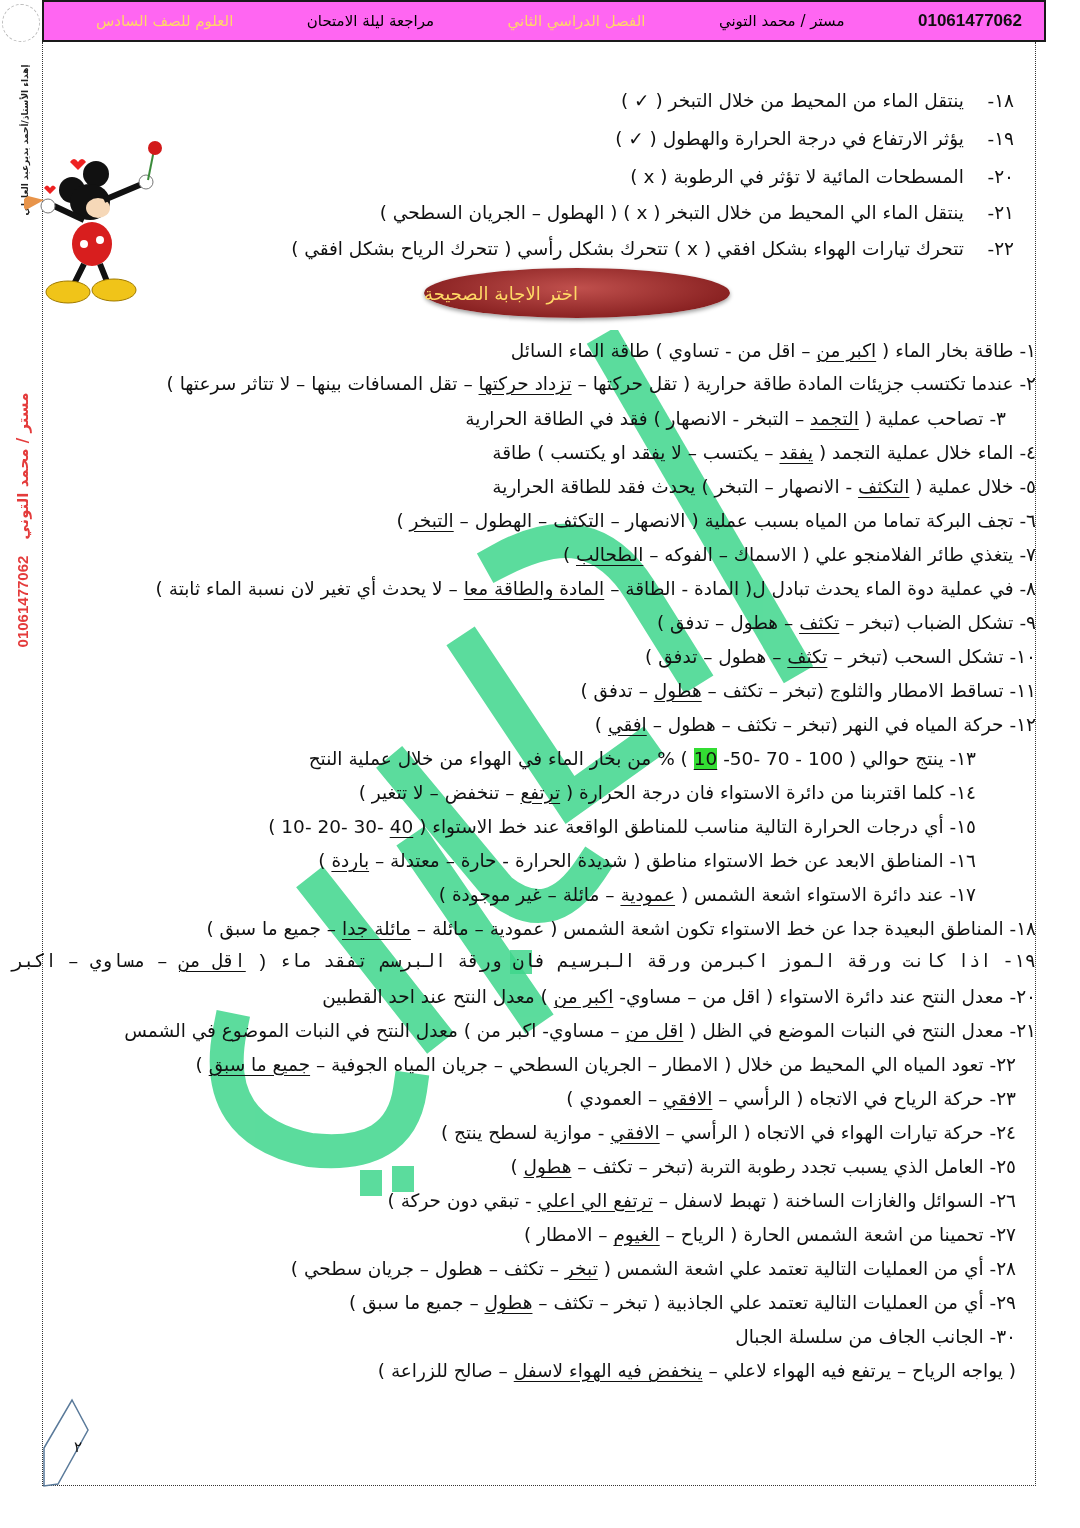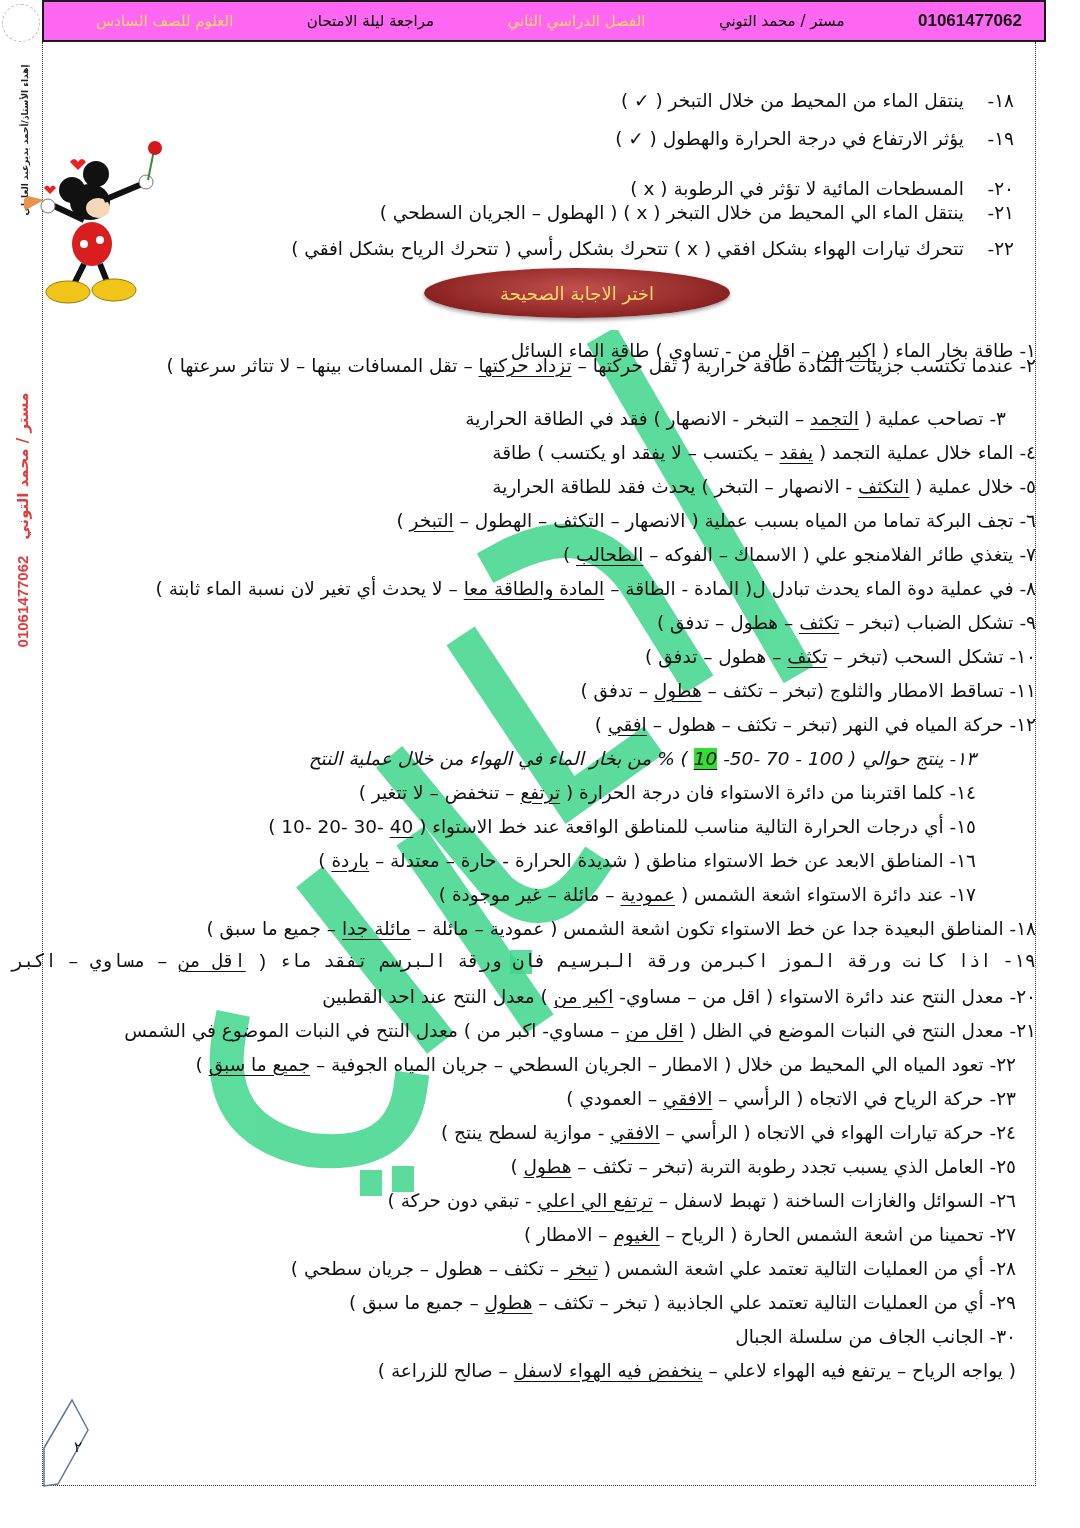--- a/index.html
+++ b/index.html
@@ -41,21 +41,21 @@
   .mickey { position:absolute; left:24px; top:140px; width:150px; height:170px; }
   .content { position:absolute; right:66px; top:86px; width:960px; direction:rtl; font-size:18.5px; }
   .line { position:absolute; right:0; white-space:nowrap; line-height:30px; }
   .num { display:inline-block; }
   u { text-decoration:underline; text-underline-offset:4px; }
   .hl { background:#33dd33; text-decoration:underline; }
   .banner {
     position:absolute; left:424px; top:268px; width:306px; height:50px; border-radius:50%;
     background:radial-gradient(ellipse at 50% 40%, #c0504d 0%, #8b2323 70%, #6a1515 100%);
     box-shadow:0 2px 4px rgba(0,0,0,.4);
-    display:flex; align-items:center; justify-content:center; color:#ffd966; font-size:18px; direction:rtl;
+    display:flex; align-items:center; justify-content:flex-end; color:#ffd966; font-size:18px; direction:rtl;
   }
   .watermark { position:absolute; left:170px; top:330px; width:760px; height:900px; pointer-events:none; }
   .page-num {
     position:absolute; left:42px; top:1398px; width:90px; height:90px;
   }
 </style>
 </head>
 <body>
 
 <div class="red-rule"></div>
@@ -126,21 +126,21 @@
   <div class="line" style="top:0px; right:0;">
     <span class="num">١٨-</span>&nbsp;&nbsp;&nbsp;
     <span>ينتقل الماء من المحيط من خلال التبخر</span>
     <span>( ✓ )</span>
   </div>
   <div class="line" style="top:38px;">
     <span class="num">١٩-</span>&nbsp;&nbsp;&nbsp;
     <span>يؤثر الارتفاع في درجة الحرارة والهطول</span>
     <span>( ✓ )</span>
   </div>
-  <div class="line" style="top:88px;margin-left:9px;">
+  <div class="line" style="top:76px;margin-left:9px;">
     <span class="num">٢٠-</span>&nbsp;&nbsp;&nbsp;
     <span>المسطحات المائية لا تؤثر في الرطوبة</span>
     <span>( x )</span>
   </div>
   <div class="line" style="top:112px;">
     <span class="num">٢١-</span>&nbsp;&nbsp;&nbsp;
     <span>ينتقل الماء الي المحيط من خلال التبخر</span>
     <span>( x )</span>
     <span>( الهطول – الجريان السطحي )</span>
   </div>
@@ -151,32 +151,32 @@
     <span>تتحرك بشكل رأسي ( تتحرك الرياح بشكل افقي )</span>
   </div>
 </div>
 
 <div class="banner">
   <span>اختر الاجابة الصحيحة</span>
 </div>
 
 <div class="content" id="mcq" style="top:336px; right:44px;">
     <div class="line" style="top: 0px; right: 0px;"><span>١-</span> <span>طاقة بخار الماء (</span> <u>اكبر من</u> <span>– اقل من - تساوي ) طاقة الماء السائل</span></div>
-    <div class="line" style="top: 15px; right: 0px; margin-left: 11px;"><span>٢-</span> <span>عندما تكتسب جزيئات المادة طاقة حرارية ( تقل حركتها –</span> <u>تزداد حركتها</u> <span>– تقل المسافات بينها – لا تتاثر سرعتها )</span></div>
+    <div class="line" style="top: 33px; right: 0px; margin-left: 11px;"><span>٢-</span> <span>عندما تكتسب جزيئات المادة طاقة حرارية ( تقل حركتها –</span> <u>تزداد حركتها</u> <span>– تقل المسافات بينها – لا تتاثر سرعتها )</span></div>
     <div class="line" style="top: 68px; right: 30px;"><span>٣-</span> <span>تصاحب عملية (</span> <u>التجمد</u> <span>– التبخر - الانصهار ) فقد في الطاقة الحرارية</span></div>
     <div class="line" style="top: 102px; right: 0px;"><span>٤-</span> <span>الماء خلال عملية التجمد (</span> <u>يفقد</u> <span>– يكتسب – لا يفقد او يكتسب ) طاقة</span></div>
     <div class="line" style="top: 136px; right: 0px;"><span>٥-</span> <span>خلال عملية (</span> <u>التكثف</u> <span>- الانصهار – التبخر ) يحدث فقد للطاقة الحرارية</span></div>
     <div class="line" style="top: 170px; right: 0px;"><span>٦-</span> <span>تجف البركة تماما من المياه بسبب عملية ( الانصهار – التكثف – الهطول –</span> <u>التبخر</u> <span>)</span></div>
     <div class="line" style="top: 204px; right: 0px;"><span>٧-</span> <span>يتغذي طائر الفلامنجو علي ( الاسماك – الفوكه –</span> <u>الطحالب</u> <span>)</span></div>
     <div class="line" style="top: 238px; right: 0px;"><span>٨-</span> <span>في عملية دوة الماء يحدث تبادل ل( المادة - الطاقة –</span> <u>المادة والطاقة معا</u> <span>– لا يحدث أي تغير لان نسبة الماء ثابتة )</span></div>
     <div class="line" style="top: 272px; right: 0px; margin-left: 24px;"><span>٩-</span> <span>تشكل الضباب (تبخر –</span> <u>تكثف</u> <span>– هطول – تدفق )</span></div>
     <div class="line" style="top: 306px; right: 0px;"><span>١٠-</span> <span>تشكل السحب (تبخر –</span> <u>تكثف</u> <span>– هطول – تدفق )</span></div>
     <div class="line" style="top: 340px; right: 0px;"><span>١١-</span> <span>تساقط الامطار والثلوج (تبخر – تكثف –</span> <u>هطول</u> <span>– تدفق )</span></div>
     <div class="line" style="top: 374px; right: 0px;"><span>١٢-</span> <span>حركة المياه في النهر (تبخر – تكثف – هطول –</span> <u>افقي</u> <span>)</span></div>
-    <div class="line" style="top: 408px; right: 60px; font-style: italic;"><span>١٣-</span> <span>ينتج حوالي ( 100 - 70 -50-</span> <u class="hl">10</u> <span>) % من بخار الماء في الهواء من خلال عملية النتح</span></div>
+    <div class="line" style="top: 408px; right: 60px;"><span>١٣-</span> <span>ينتج حوالي ( 100 - 70 -50-</span> <u class="hl">10</u> <span>) % من بخار الماء في الهواء من خلال عملية النتح</span></div>
     <div class="line" style="top: 442px; right: 60px;"><span>١٤-</span> <span>كلما اقتربنا من دائرة الاستواء فان درجة الحرارة (</span> <u>ترتفع</u> <span>– تنخفض – لا تتغير )</span></div>
     <div class="line" style="top: 476px; right: 60px;"><span>١٥-</span> <span>أي درجات الحرارة التالية مناسب للمناطق الواقعة عند خط الاستواء (</span> <u>40</u> <span>-30 -20 -10 )</span></div>
     <div class="line" style="top: 510px; right: 60px;"><span>١٦-</span> <span>المناطق الابعد عن خط الاستواء مناطق ( شديدة الحرارة - حارة – معتدلة –</span> <u>باردة</u> <span>)</span></div>
     <div class="line" style="top: 544px; right: 60px;"><span>١٧-</span> <span>عند دائرة الاستواء اشعة الشمس (</span> <u>عمودية</u> <span>– مائلة – غير موجودة )</span></div>
     <div class="line" style="top: 578px; right: 0px;"><span>١٨-</span> <span>المناطق البعيدة جدا عن خط الاستواء تكون اشعة الشمس ( عمودية – مائلة –</span> <u>مائلة جدا</u> <span>– جميع ما سبق )</span></div>
     <div class="line" style="top: 612px; right: 0px; font-family: Liberation Mono, monospace;"><span>١٩-</span> <span>اذا كانت ورقة الموز اكبرمن ورقة البرسيم فان ورقة البرسم تفقد ماء (</span> <u>اقل من</u> <span>– مساوي – اكبر من ) ورقة الموز</span></div>
     <div class="line" style="top: 646px; right: 0px;"><span>٢٠-</span> <span>معدل النتح عند دائرة الاستواء ( اقل من – مساوي-</span> <u>اكبر من</u> <span>) معدل النتح عند احد القطبين</span></div>
     <div class="line" style="top: 680px; right: 0px;"><span>٢١-</span> <span>معدل النتح في النبات الموضع في الظل (</span> <u>اقل من</u> <span>– مساوي- اكبر من ) معدل النتح في النبات الموضوع في الشمس</span></div>
     <div class="line" style="top: 714px; right: 20px;"><span>٢٢-</span> <span>تعود المياه الي المحيط من خلال ( الامطار – الجريان السطحي – جريان المياه الجوفية –</span> <u>جميع ما سبق</u> <span>)</span></div>
     <div class="line" style="top: 748px; right: 20px;"><span>٢٣-</span> <span>حركة الرياح في الاتجاه ( الرأسي –</span> <u>الافقي</u> <span>– العمودي )</span></div>

